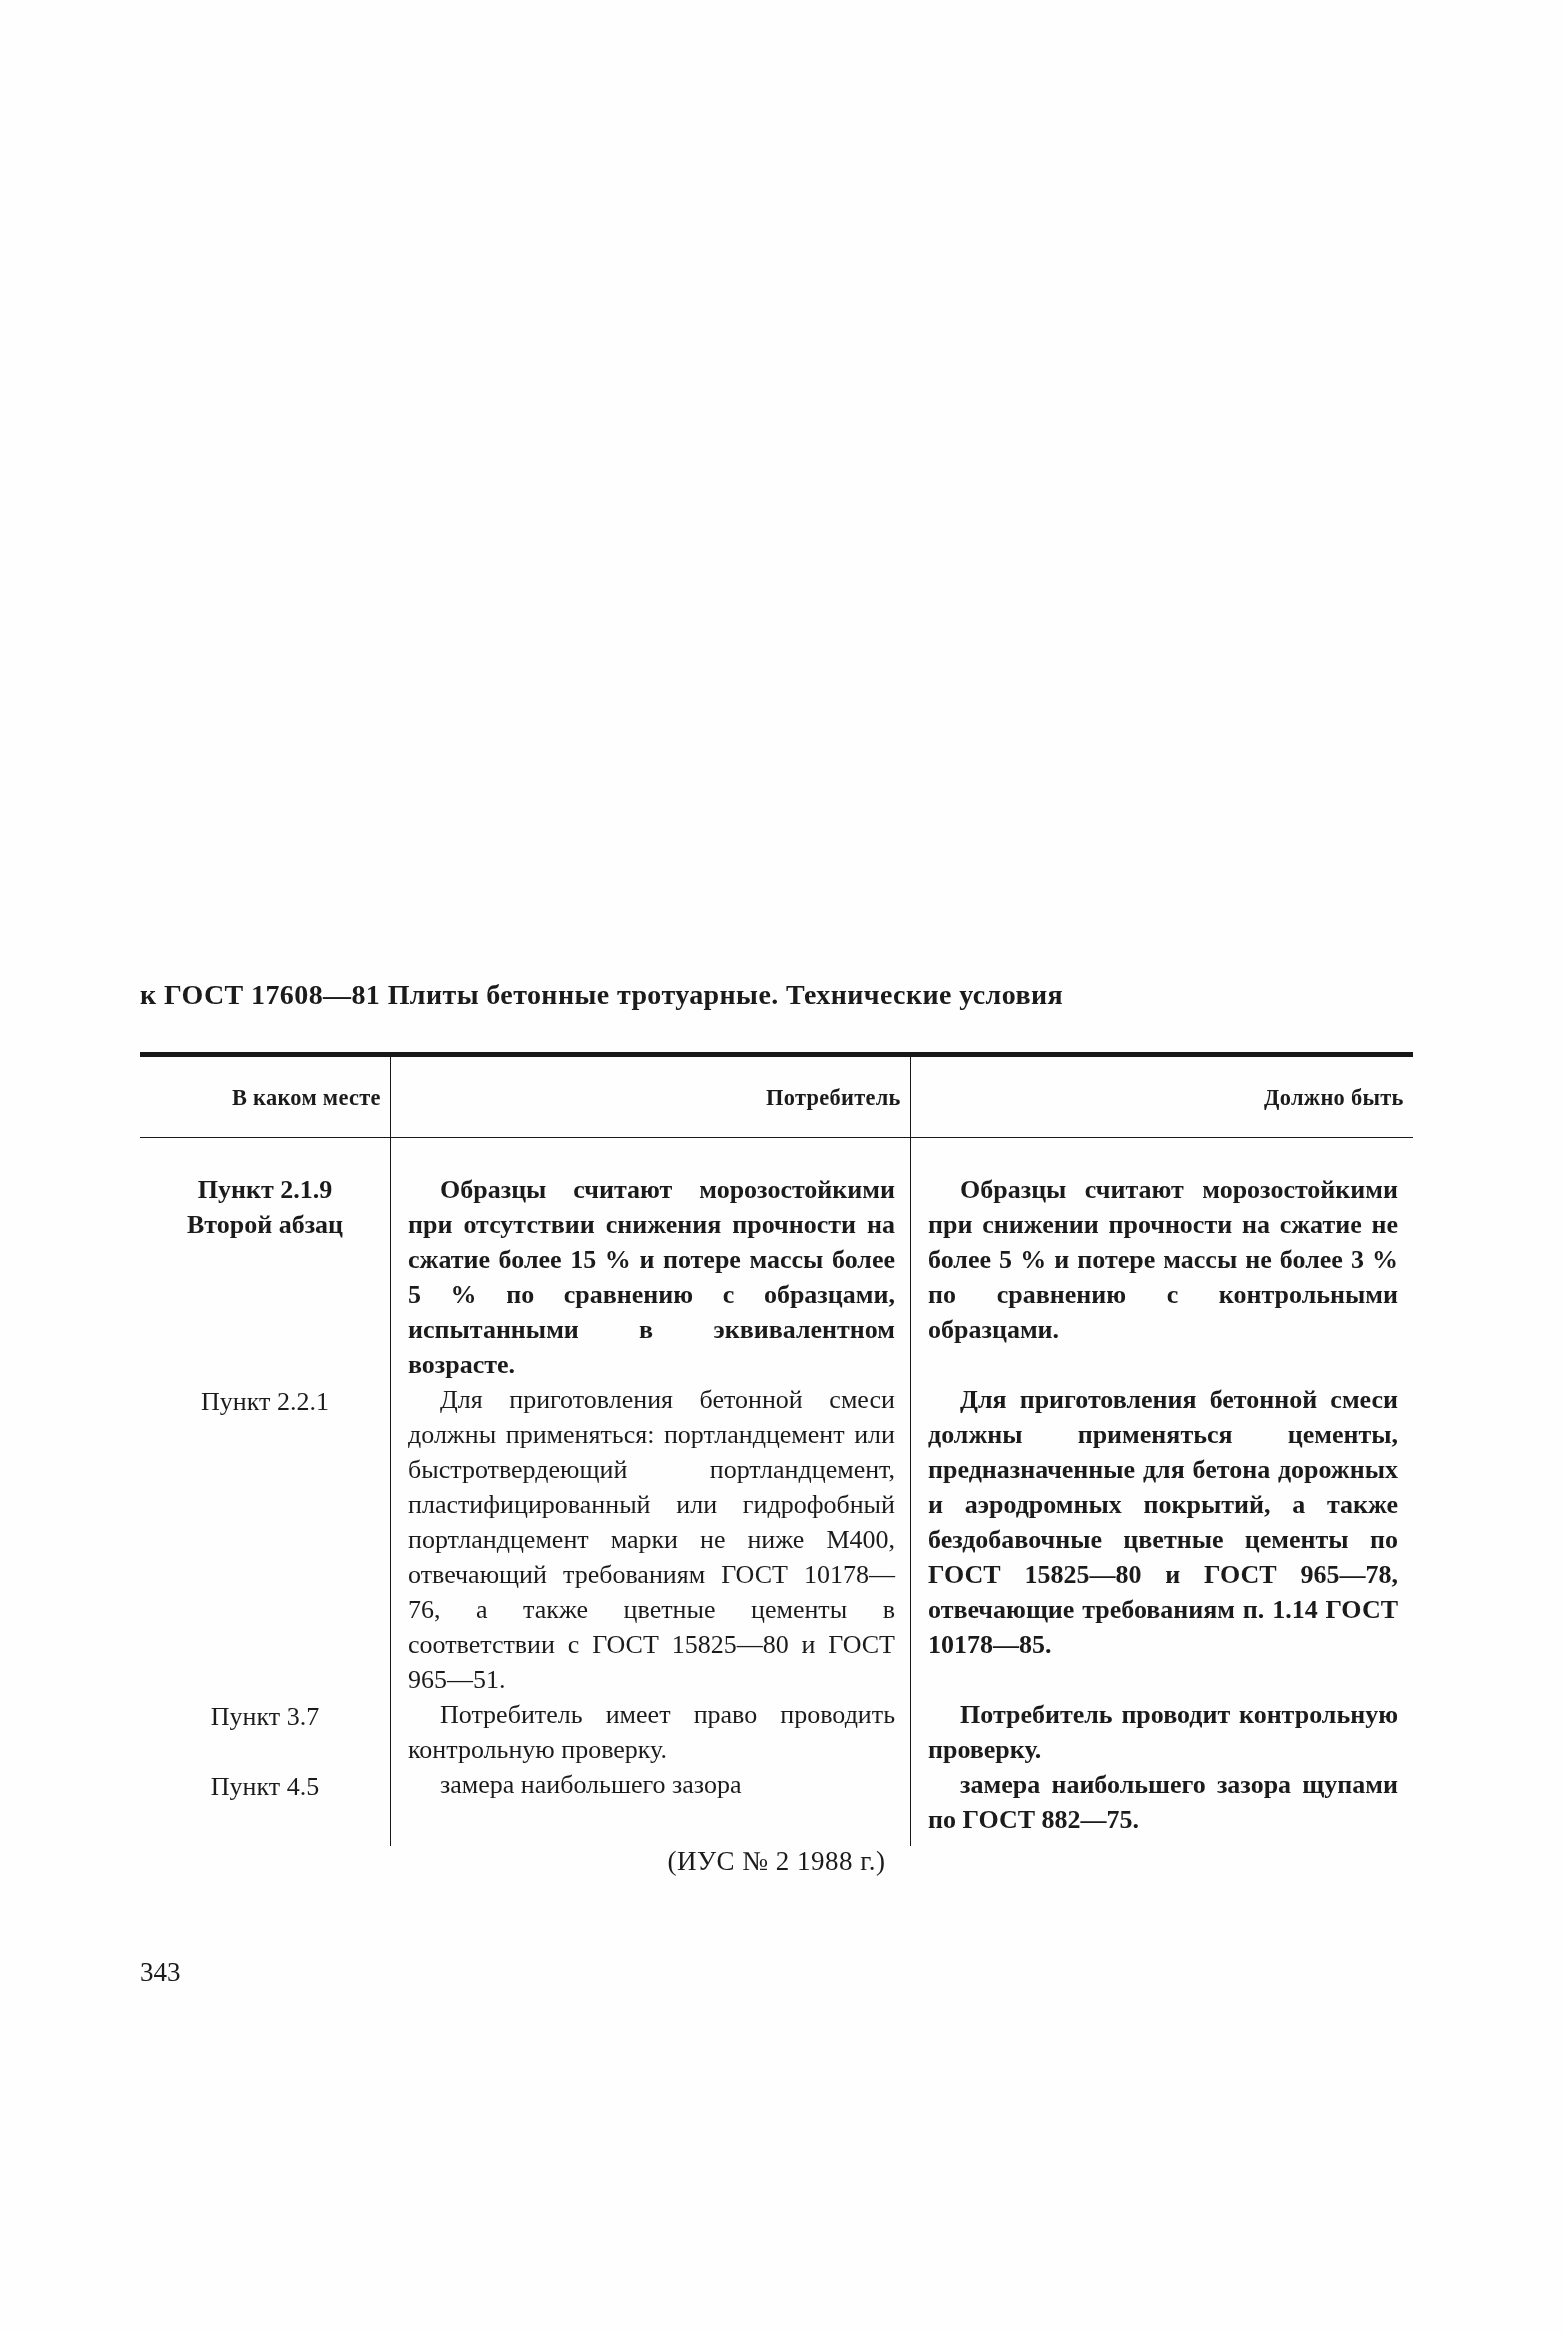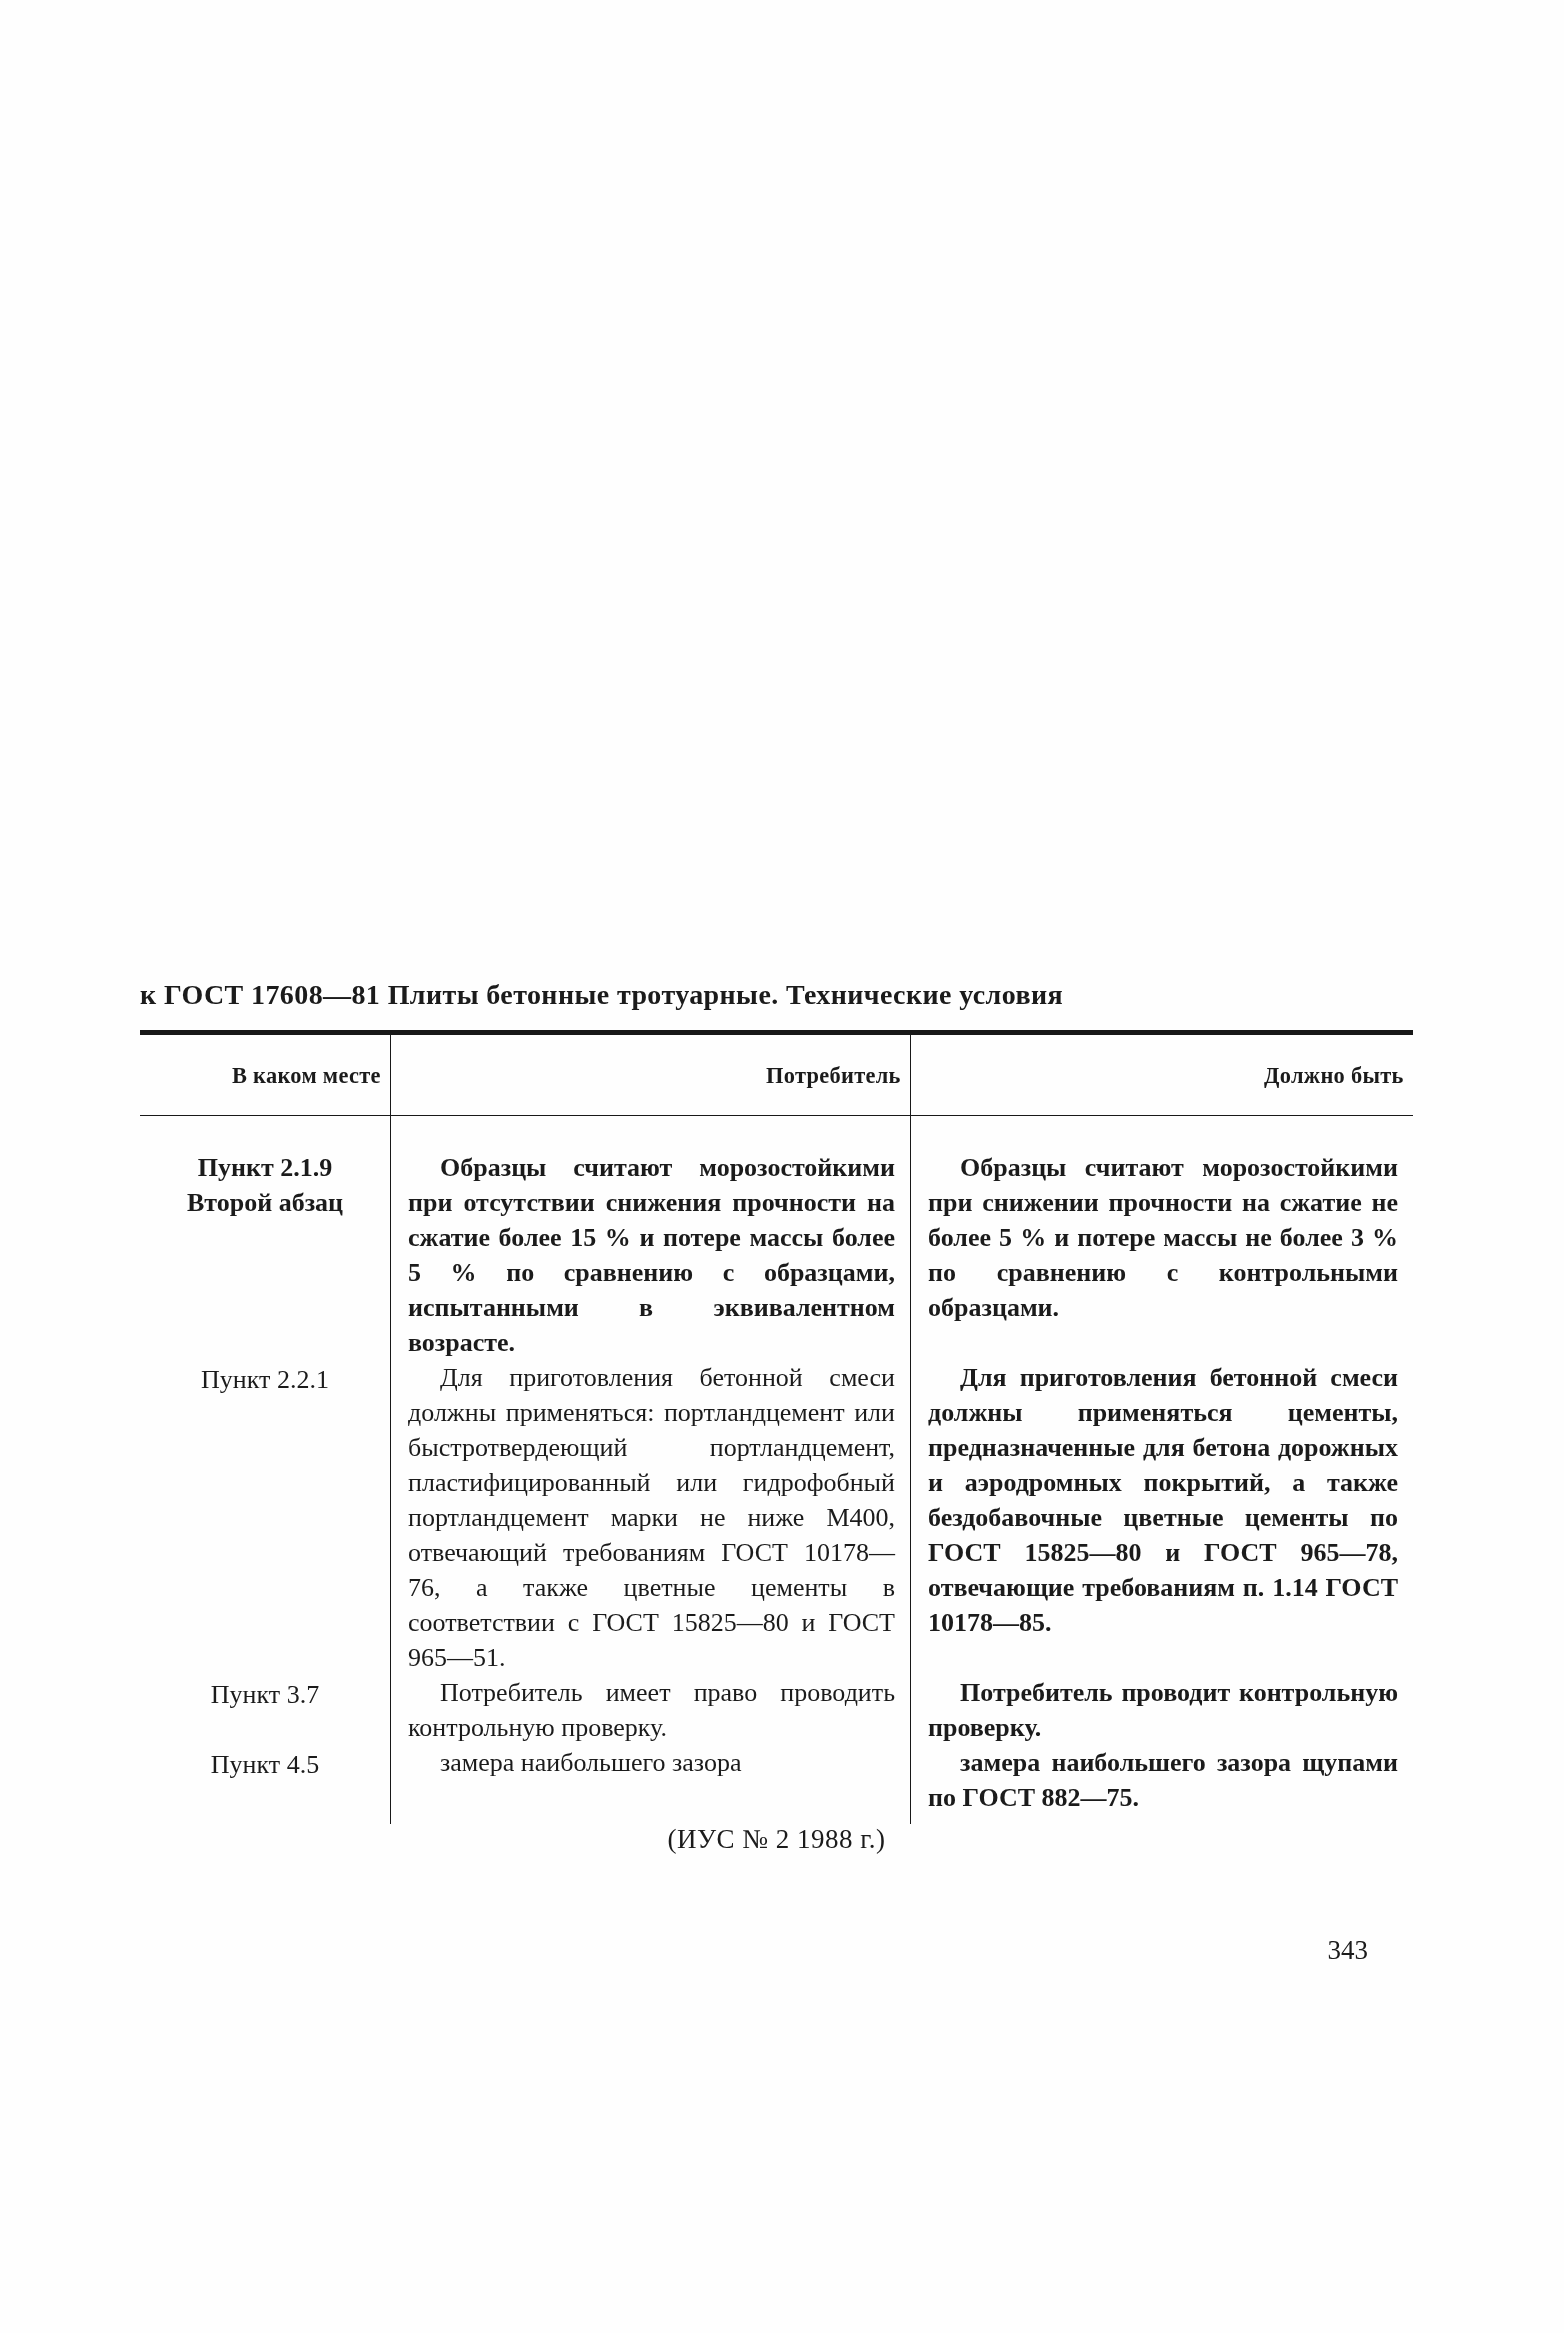--- a/index.html
+++ b/index.html
@@ -16,21 +16,21 @@
     font-family: "Liberation Serif", "DejaVu Serif", serif;
     overflow: hidden;
   }
   .content {
     position: absolute;
     left: 140px;
     top: 979px;
     width: 1273px;
   }
   .title {
-    margin: 0 0 19px 0;
+    margin: 0 0 41px 0;
     font-size: 28px;
     font-weight: bold;
     letter-spacing: 0.4px;
     white-space: nowrap;
   }
   .doc-table {
     width: 100%;
     border-top: 5.6px solid #181818;
   }
   .thead {
@@ -76,21 +76,20 @@
   .tbody .tr:last-child .td {
     padding-bottom: 9.3px;
   }
   .footer-note {
     text-align: center;
     font-size: 27px;
     letter-spacing: 0.5px;
   }
   .page-number {
     margin-top: 80px;
-    text-align: right;
     padding-right: 45px;
     font-size: 27px;
   }
 </style>
 </head>
 <body>
 
 <div class="page">
   <div class="content">
 

